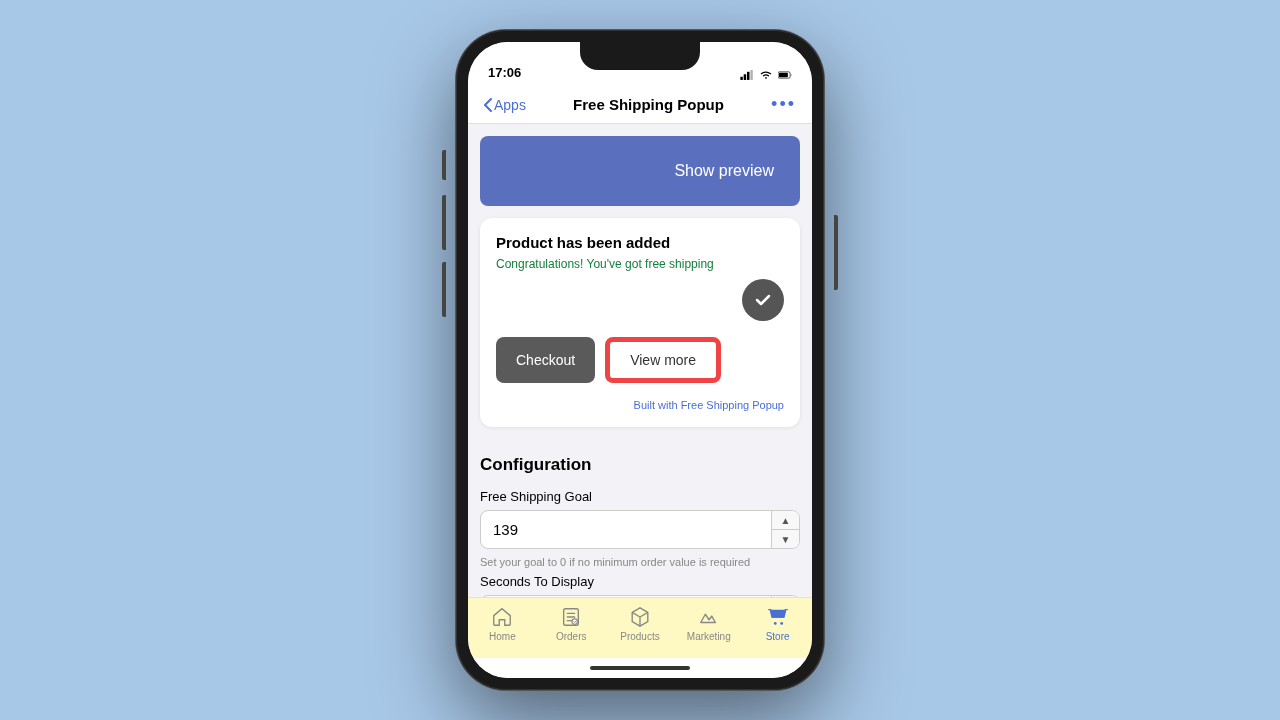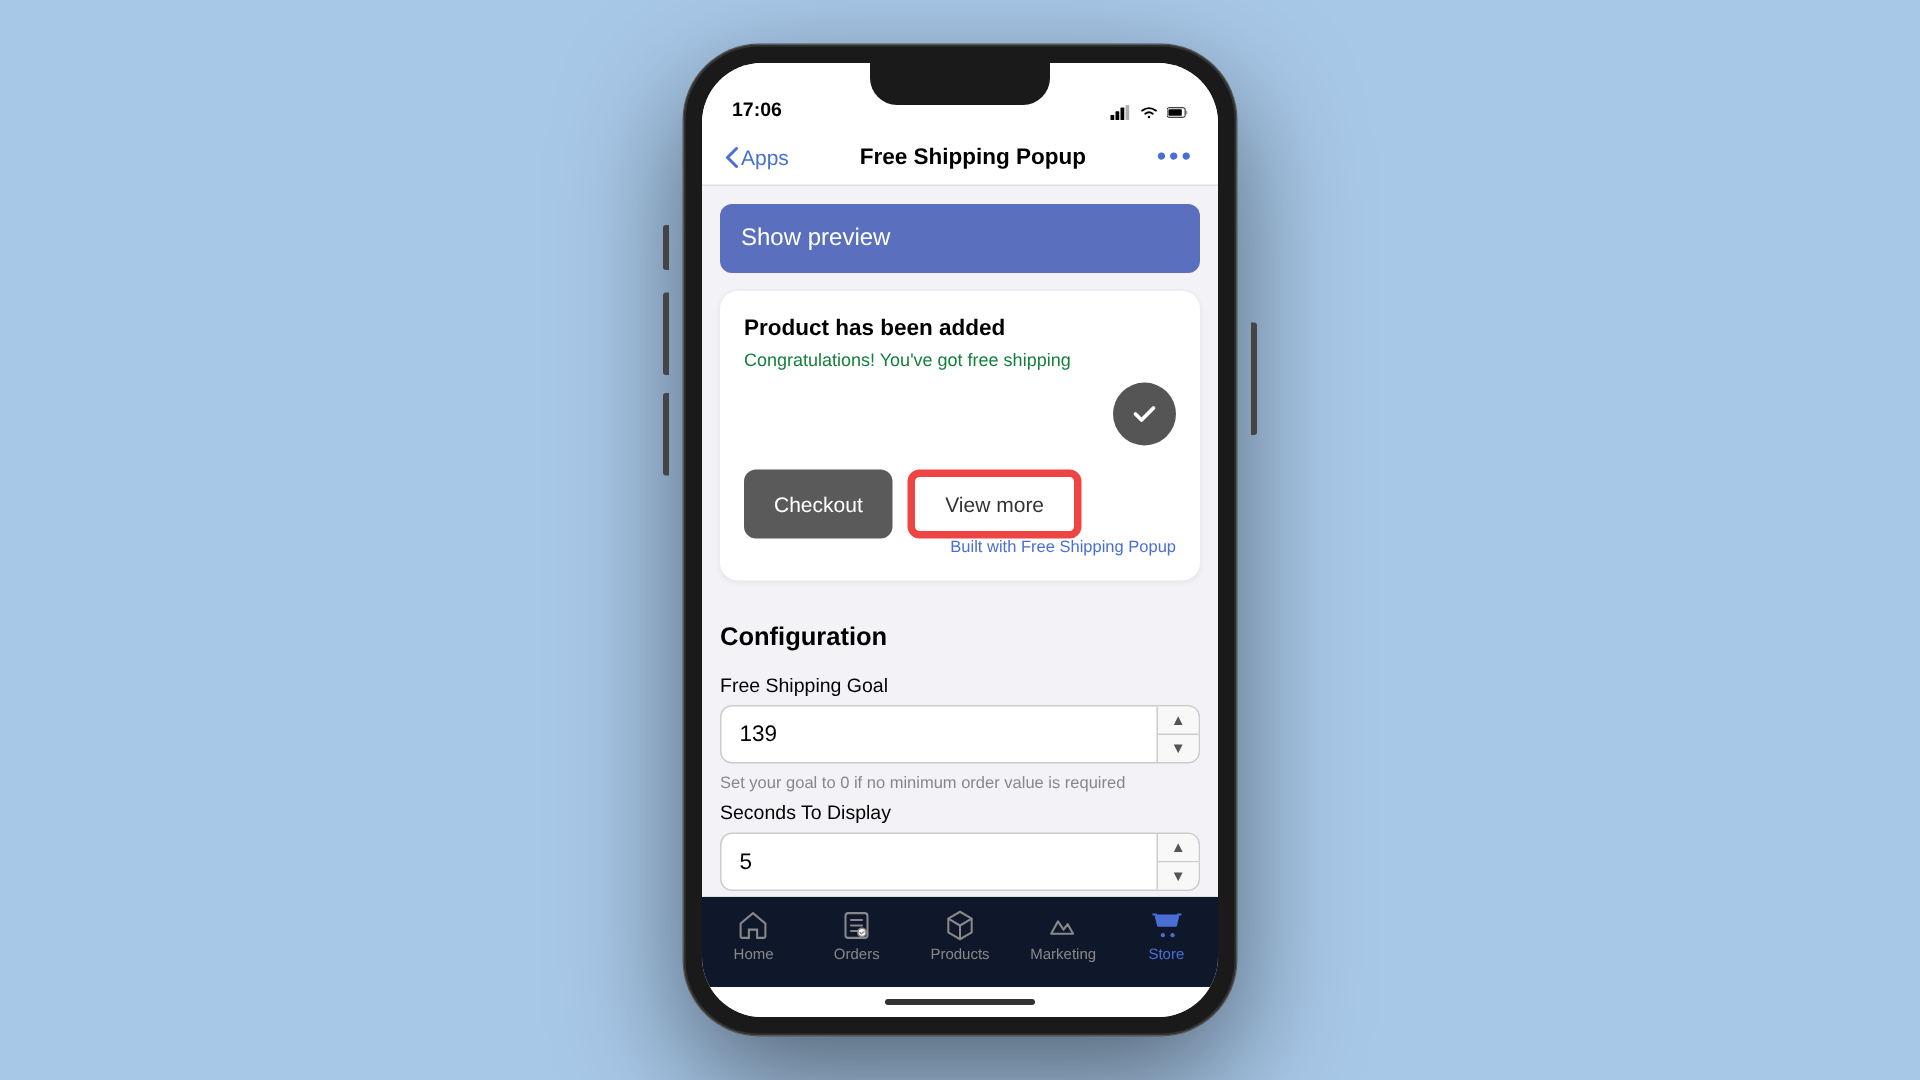--- a/index.html
+++ b/index.html
@@ -118,22 +118,22 @@
       overflow-y: auto;
       background: #f2f2f7;
     }
 
     .main-content::-webkit-scrollbar { display: none; }
 
     
     .show-preview-btn {
       background: #5B6FBF;
       color: #fff;
-      text-align: left;
-      padding: 14px;
+      text-align: right;
+      padding: 26px;
       font-size: 16px;
       font-weight: 500;
       margin: 12px;
       border-radius: 8px;
       cursor: pointer;
     }
 
     
     .preview-card {
       background: #fff;
@@ -173,21 +173,21 @@
     }
 
     .check-circle svg {
       width: 22px;
       height: 22px;
     }
 
     .preview-buttons {
       display: flex;
       gap: 10px;
-      margin-bottom: 0;
+      margin-bottom: 16px;
     }
 
     .btn-checkout {
       background: #5a5a5a;
       color: #fff;
       border: none;
       border-radius: 8px;
       padding: 10px 20px;
       font-size: 14px;
       font-weight: 500;
@@ -278,21 +278,21 @@
 
     .field-hint {
       font-size: 11px;
       color: #888;
       margin-bottom: 4px;
       line-height: 1.4;
     }
 
     
     .tab-bar {
-      background: #0f172a;
+      background: #fef9c3;
       border-top: 1px solid #e0e0e0;
       display: flex;
       align-items: center;
       justify-content: space-around;
       padding: 8px 0 16px;
       flex-shrink: 0;
     }
 
     .tab-item {
       display: flex;

